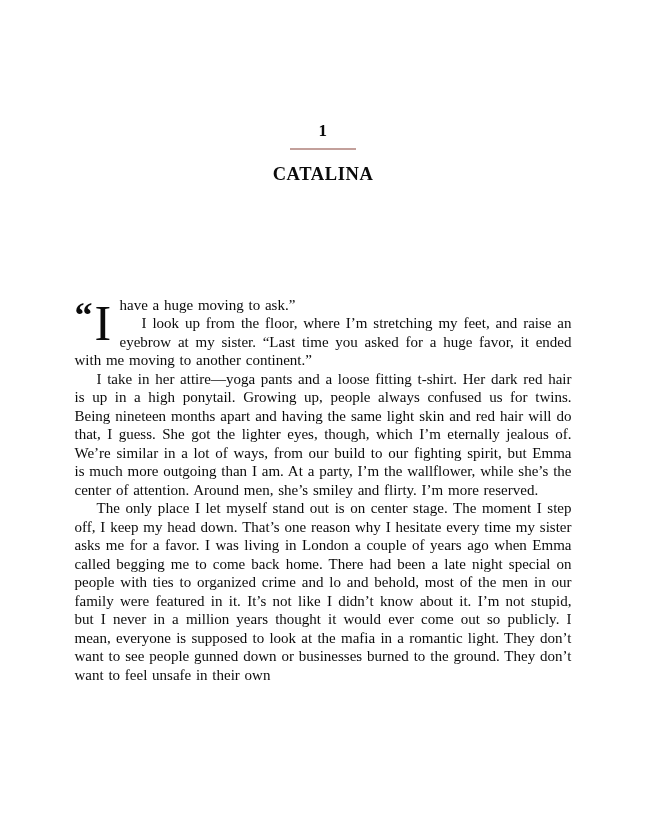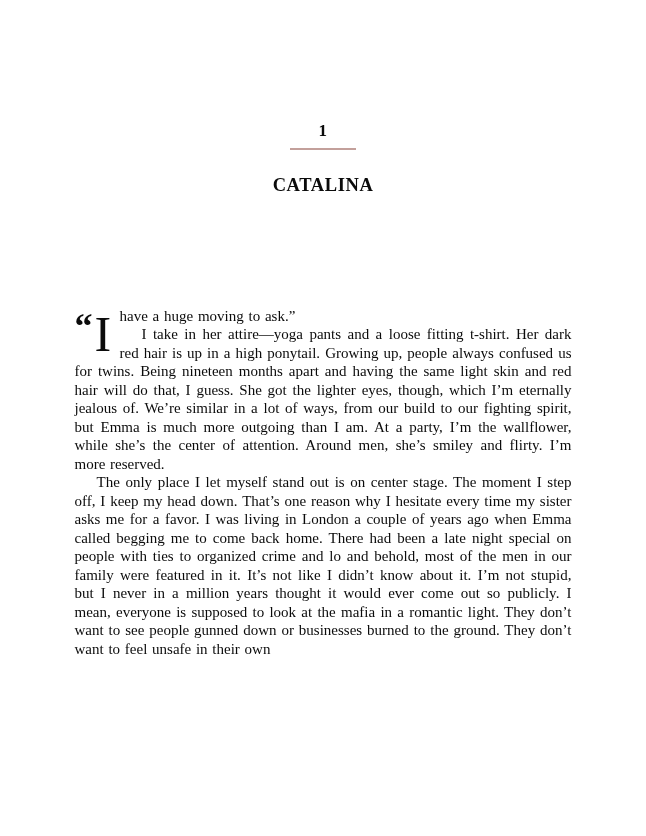--- a/index.html
+++ b/index.html
@@ -26,21 +26,21 @@
     line-height: 17px;
     letter-spacing: 0.3px;
   }
   .chapter-divider {
     width: 66px;
     height: 1.5px;
     background: #c3a09b;
     margin: 9px auto 0 auto;
   }
   .chapter-title {
-    margin-top: 25px;
+    margin-top: 14px;
     font-size: 18.5px;
     font-weight: bold;
     line-height: 20px;
     letter-spacing: 0.6px;
   }
   .text-block {
     width: 497px;
     margin: 112px auto 0 auto;
   }
   .para {
@@ -92,20 +92,21 @@
   <div class="text-block">
 
     <p class="para no-indent">
       <span class="dropcap">
         <span class="dc-quote">“</span>
         <span class="dc-letter">I</span>
       </span>
       <span>have a huge moving to ask.”</span>
     </p>
 
+    <p class="para">I look up from the floor, where I’m stretching my feet, and raise an eyebrow at my sister. “Last time you asked for a huge favor, it ended with me moving to another continent.”</p>
 
 
     <p class="para">I take in her attire—yoga pants and a loose fitting t-shirt. Her dark red hair is up in a high ponytail. Growing up, people always confused us for twins. Being nineteen months apart and having the same light skin and red hair will do that, I guess. She got the lighter eyes, though, which I’m eternally jealous of. We’re similar in a lot of ways, from our build to our fighting spirit, but Emma is much more outgoing than I am. At a party, I’m the wallflower, while she’s the center of attention. Around men, she’s smiley and flirty. I’m more reserved.</p>
 
     <p class="para">The only place I let myself stand out is on center stage. The moment I step off, I keep my head down. That’s one reason why I hesitate every time my sister asks me for a favor. I was living in London a couple of years ago when Emma called begging me to come back home. There had been a late night special on people with ties to organized crime and lo and behold, most of the men in our family were featured in it. It’s not like I didn’t know about it. I’m not stupid, but I never in a million years thought it would ever come out so publicly. I mean, everyone is supposed to look at the mafia in a romantic light. They don’t want to see people gunned down or businesses burned to the ground. They don’t want to feel unsafe in their own</p>
 
   </div>
 
 </div>
 

